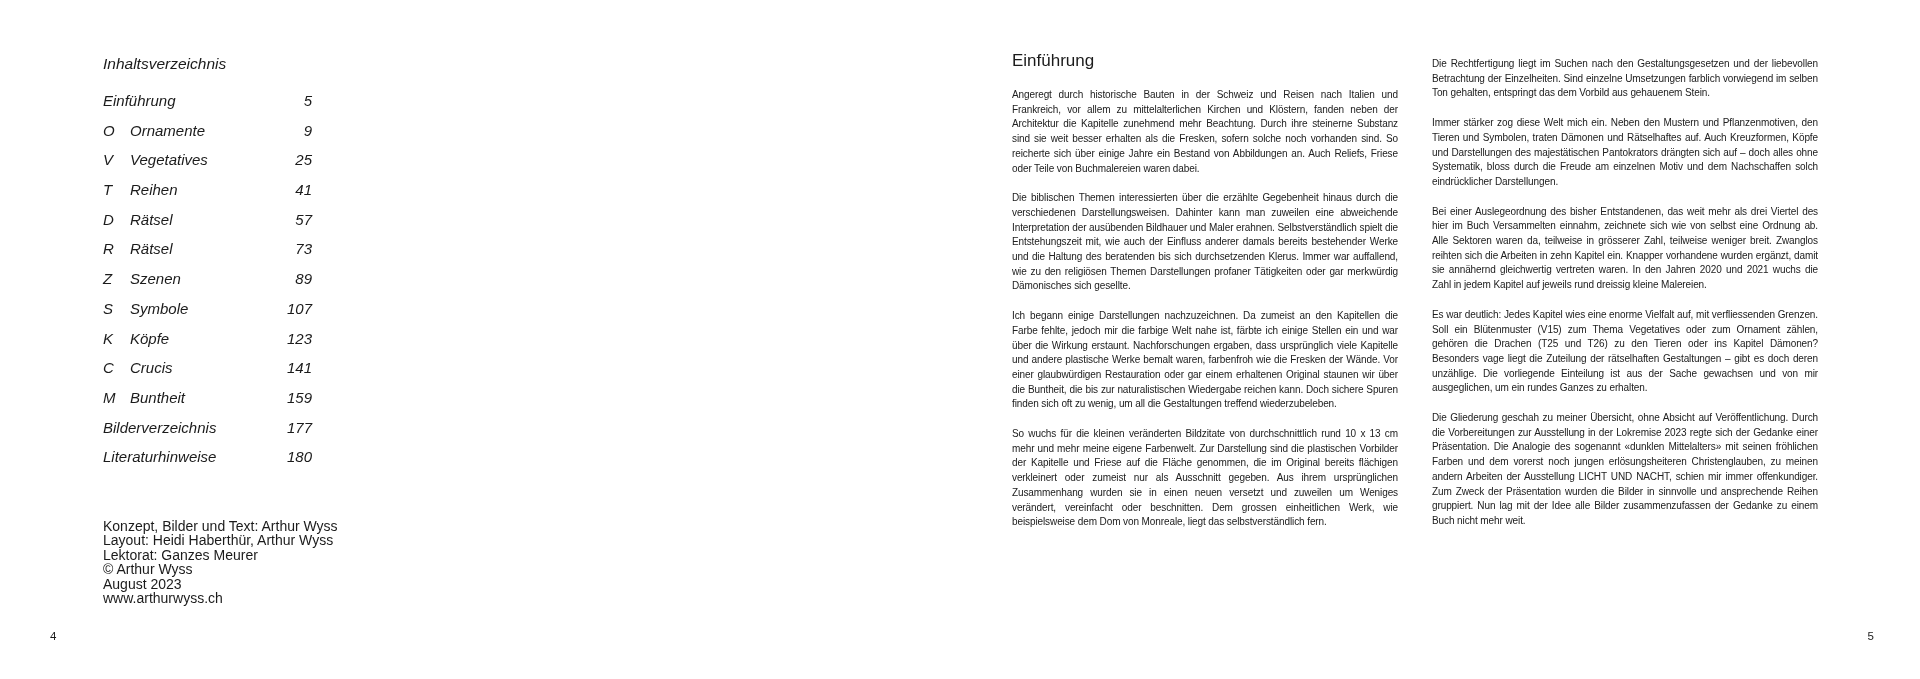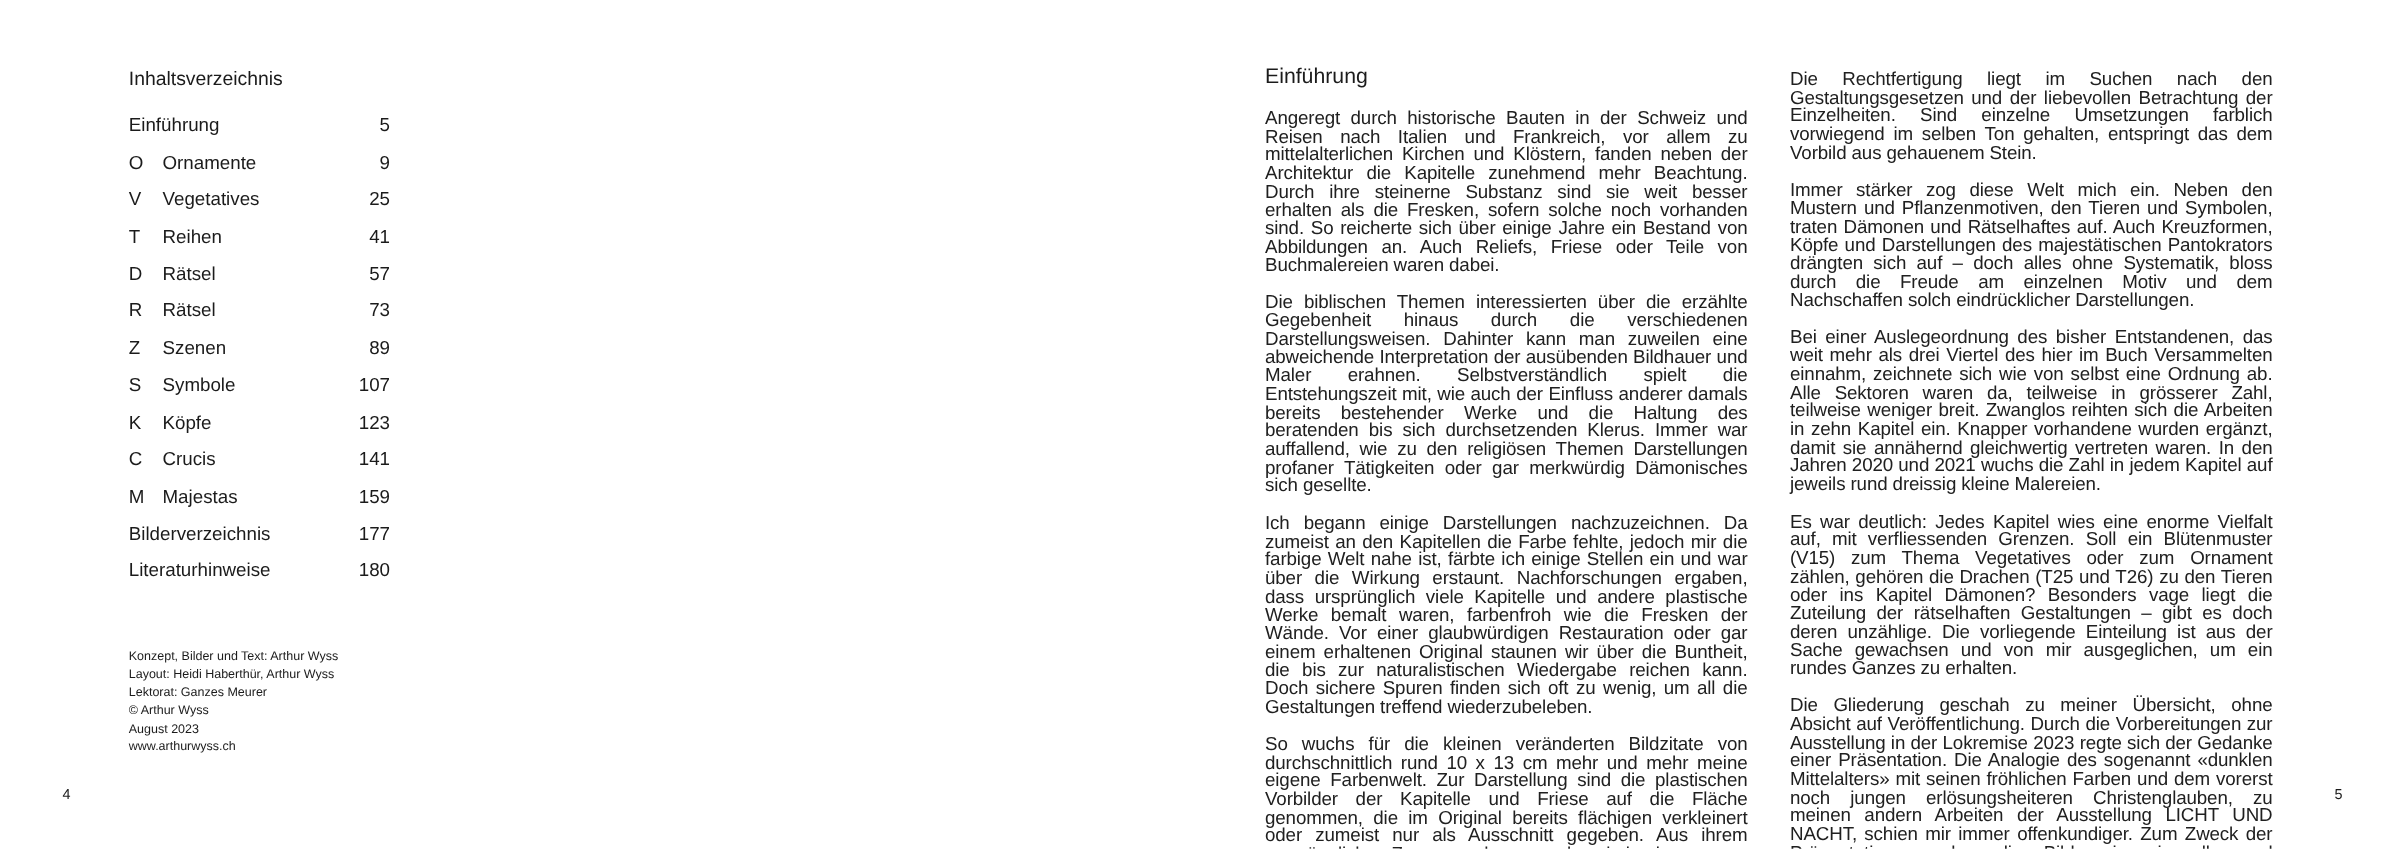--- a/index.html
+++ b/index.html
@@ -17,20 +17,21 @@
     color: #1d1d1d;
     -webkit-font-smoothing: antialiased;
   }
 
   
   .toc {
     position: absolute;
     left: 103px;
     top: 55px;
     width: 209px;
+    font-style: italic;
   }
   .toc-title {
     font-size: 15.5px;
     line-height: 18px;
     margin-bottom: 19px;
     color: #1b1b1b;
   }
   .toc-row {
     display: flex;
     align-items: baseline;
@@ -44,21 +45,21 @@
   }
   .toc-page {
     margin-left: auto;
     text-align: right;
   }
 
   .credits {
     position: absolute;
     left: 103px;
     top: 519px;
-    font-size: 10px;
+    font-size: 14px;
     line-height: 14.4px;
     color: #1b1b1b;
   }
 
   .folio {
     position: absolute;
     top: 630px;
     font-size: 11.5px;
     color: #1b1b1b;
   }
@@ -75,21 +76,21 @@
 
   .page-heading {
     font-size: 17px;
     line-height: 21px;
     font-weight: 400;
     margin: 0 0 17px 0;
     color: #1b1b1b;
   }
   .body-copy p {
     margin: 0 0 15px 0;
-    font-size: 15px;
+    font-size: 10px;
     line-height: 14.7px;
     letter-spacing: -0.1px;
     text-align: justify;
     color: #202020;
   }
 </style>
 </head>
 <body>
 
 <div class="toc">
@@ -139,21 +140,21 @@
     <span class="toc-label">Köpfe</span>
     <span class="toc-page">123</span>
   </div>
   <div class="toc-row">
     <span class="toc-letter">C</span>
     <span class="toc-label">Crucis</span>
     <span class="toc-page">141</span>
   </div>
   <div class="toc-row">
     <span class="toc-letter">M</span>
-    <span class="toc-label">Majestas</span>
+    <span class="toc-label">Buntheit</span>
     <span class="toc-page">159</span>
   </div>
   <div class="toc-row">
     <span class="toc-label">Bilderverzeichnis</span>
     <span class="toc-page">177</span>
   </div>
   <div class="toc-row">
     <span class="toc-label">Literaturhinweise</span>
     <span class="toc-page">180</span>
   </div>

